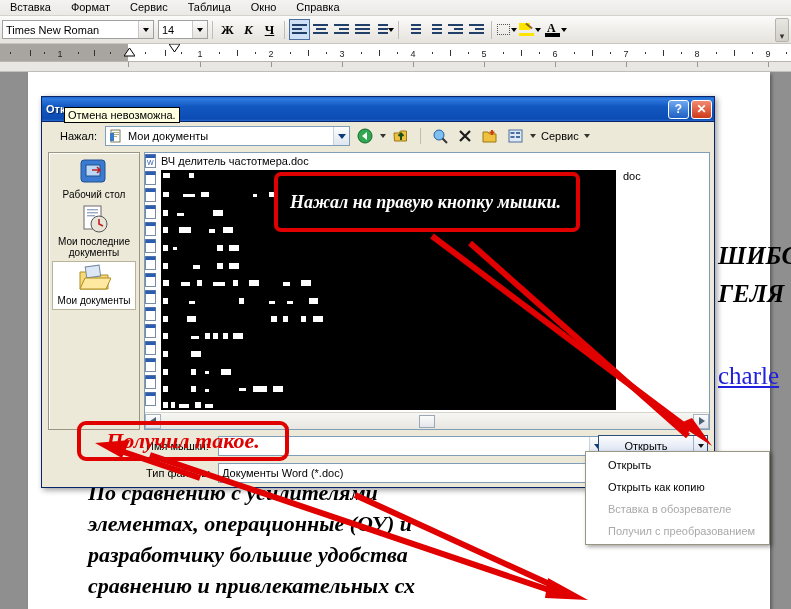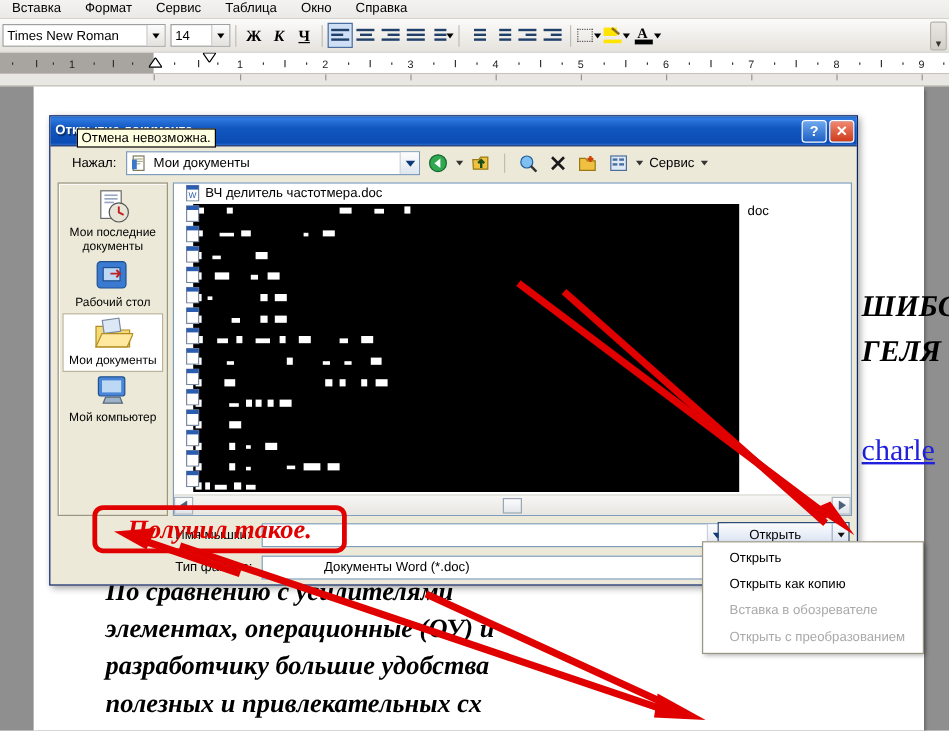--- a/index.html
+++ b/index.html
@@ -148,41 +148,41 @@
     width:84px; display:flex; flex-direction:column; align-items:center; padding:2px 0 3px;
     text-align:center; font-size:10px; color:#000; line-height:11px;
   }
   .place.sel { background:#fff; border:1px solid #b9b39a; }
   .place .picon { width:34px; height:30px; position:relative; margin-bottom:1px; }
 
   .filelist {
     flex:1; background:#fff; border:1px solid #7f9db9; position:relative; overflow:hidden;
   }
   .flist-inner { position:absolute; left:0; top:0; right:0; bottom:17px; overflow:hidden; }
-  .frow { height:16px; display:flex; align-items:center; gap:3px; padding-left:10px; position:relative; }
+  .frow { height:16px; display:flex; align-items:center; gap:3px; padding-left:0; position:relative; }
   .frow .fname { font-size:11px; color:#000; white-space:nowrap; }
   .wicon { width:13px; height:14px; position:relative; flex:0 0 13px; }
 
   .hscroll {
     position:absolute; left:0; right:0; bottom:0; height:17px;
     background:linear-gradient(to bottom,#f6f6f4,#e8e6e0);
     border-top:1px solid #d7d4cc; display:flex; align-items:center; justify-content:space-between;
   }
   .sbtn { width:16px; height:15px; background:linear-gradient(to bottom,#fdfdfd,#dfe3e8); border:1px solid #a8b4c0;
           display:flex;align-items:center;justify-content:center;color:#4a6179;font-size:10px; }
   .sgrip { width:16px;height:13px; background:linear-gradient(to bottom,#fcfcfc,#e3e6ea); border:1px solid #9aa7b5; }
 
   .dlg-fields { position:absolute; left:104px; top:338px; width:460px; }
   .fieldrow { display:flex; align-items:center; height:22px; gap:6px; }
   .fieldrow .fl { width:66px; font-size:11px; }
   .fieldinput {
     flex:1; height:20px; background:#fff; border:1px solid #7f9db9;
     display:flex; align-items:center; padding-left:3px; font-size:11px;
   }
-  .fieldinput .v { flex:1; white-space:nowrap;margin-left:48px; }
+  .fieldinput .v { flex:1; white-space:nowrap; }
 
   .dlg-buttons { position:absolute; right:6px; top:338px; width:110px; }
   .splitbtn {
     height:21px; display:flex; align-items:stretch;
     border:1px solid #2a4d7a; background:linear-gradient(to bottom,#fbfcfe,#d6dff0);
     font-size:11px;
   }
   .splitbtn .main { flex:1; display:flex; align-items:center; justify-content:center; }
   .splitbtn .drop { width:14px; border-left:1px solid #9fb0c8; display:flex;align-items:center;justify-content:center; }
 
@@ -226,21 +226,21 @@
     <span class="mi">Вставка</span>
     <span class="mi">Формат</span>
     <span class="mi">Сервис</span>
     <span class="mi">Таблица</span>
     <span class="mi">Окно</span>
     <span class="mi">Справка</span>
   </div>
 
   <div class="fmtbar">
 
-    <div class="combo" style="width:136px;">
+    <div class="combo" style="width:152px;">
       <span class="cbtxt">Times New Roman</span>
       <span class="cbarrow">
           <i class="cbcaret"></i>
         </span>
     </div>
     <div style="width:4px"></div>
     <div class="combo" style="width:50px;">
       <span class="cbtxt">14</span>
       <span class="cbarrow">
           <i class="cbcaret"></i>
@@ -423,21 +423,21 @@
   <div class="docarea">
     <div class="page">
 
       <span class="doctext doc-right" style="left:690px; top:170px;">ШИБС</span>
       <span class="doctext doc-right" style="left:690px; top:208px;">ГЕЛЯ</span>
       <span class="doc-link" style="position:absolute; left:690px; top:290px;">charle</span>
 
       <span class="doctext doc-body-line" style="left:60px; top:408px;">По сравнению с усилителями</span>
       <span class="doctext doc-body-line" style="left:60px; top:439px;">элементах, операционные (ОУ) и</span>
       <span class="doctext doc-body-line" style="left:60px; top:470px;text-align:center;">разработчику большие удобства</span>
-      <span class="doctext doc-body-line" style="left:60px; top:501px;">полезных и привлекательных сх</span>
+      <span class="doctext doc-body-line" style="left:60px; top:501px;">сравнению и привлекательных сх</span>
     </div>
   </div>
 
   <div class="dialog">
 
     <div class="dlg-title">
       <span class="t">Открытие документа</span>
       <span class="titlebtn tb-help">?</span>
       <span class="titlebtn tb-close">✕</span>
     </div>
@@ -505,60 +505,50 @@
       <span class="smallcaret"></span>
       <span class="lbl">Сервис</span>
       <span class="smallcaret"></span>
     </div>
 
     <div class="dlg-body">
 
       <div class="places">
         <div class="place">
           <span class="picon">
+            <svg width="32" height="28" viewBox="0 0 32 28">
+                <rect x="3" y="2" width="24" height="22" rx="3" fill="#3a7ad0" stroke="#21508f"></rect>
+                <rect x="8" y="7" width="14" height="11" fill="#bcd8f5" stroke="#21508f"></rect>
+                <path d="M14 12 h8 M19 9 l3 3 l-3 3" stroke="#c02020" stroke-width="1.6" fill="none"></path>
+              </svg>
+          </span>
+          <span>Рабочий стол</span>
+        </div>
+        <div class="place">
+          <span class="picon">
             <svg width="34" height="30" viewBox="0 0 34 30">
                 <rect x="7" y="1" width="17" height="23" fill="#fff" stroke="#6a6a6a"></rect>
                 <rect x="10" y="4" width="11" height="1.4" fill="#9aa7c0"></rect>
                 <rect x="10" y="7" width="11" height="1.4" fill="#9aa7c0"></rect>
                 <rect x="10" y="10" width="8" height="1.4" fill="#9aa7c0"></rect>
                 <circle cx="22" cy="19" r="8" fill="#e8e4d8" stroke="#555"></circle>
                 <path d="M22 14 v5 l4 2" stroke="#c02020" stroke-width="1.6" fill="none"></path>
               </svg>
           </span>
           <span>Мои последние документы</span>
         </div>
-        <div class="place">
-          <span class="picon">
-            <svg width="32" height="28" viewBox="0 0 32 28">
-                <rect x="3" y="2" width="24" height="22" rx="3" fill="#3a7ad0" stroke="#21508f"></rect>
-                <rect x="8" y="7" width="14" height="11" fill="#bcd8f5" stroke="#21508f"></rect>
-                <path d="M14 12 h8 M19 9 l3 3 l-3 3" stroke="#c02020" stroke-width="1.6" fill="none"></path>
-              </svg>
-          </span>
-          <span>Рабочий стол</span>
-        </div>
         <div class="place sel">
           <span class="picon">
             <svg width="34" height="28" viewBox="0 0 34 28">
                 <path d="M3 8 h10 l2 3 h16 v14 h-28z" fill="#f6d978" stroke="#b08d20"></path>
                 <rect x="9" y="2" width="14" height="11" fill="#dce8f5" stroke="#7a8aa0" transform="rotate(-8 16 8)"></rect>
                 <path d="M3 25 l5-11 h26 l-5 11z" fill="#ffe9a0" stroke="#b08d20"></path>
               </svg>
           </span>
           <span>Мои документы</span>
-        </div>
-        <div class="place">
-          <span class="picon">
-            <svg width="32" height="28" viewBox="0 0 32 28">
-                <rect x="4" y="2" width="22" height="16" rx="2" fill="#4a86d8" stroke="#21508f"></rect>
-                <rect x="7" y="5" width="16" height="10" fill="#bcd8f5"></rect>
-                <path d="M10 19 h12 l2 5 h-16z" fill="#9fb3c8" stroke="#55687a"></path>
-              </svg>
-          </span>
-          <span>Мой компьютер</span>
         </div>
       </div>
 
       <div class="filelist">
         <div class="flist-inner">
           <div class="frow" style="top:0">
             <span class="wicon">
               <svg width="13" height="14" viewBox="0 0 13 14">
                   <rect x="0.5" y="0.5" width="10" height="13" fill="#fff" stroke="#7a8aa0"></rect>
                   <rect x="0.5" y="0.5" width="10" height="3.5" fill="#2a5db0"></rect>
@@ -775,35 +765,38 @@
           <i style="width:0;height:0;border-left:3px solid transparent;border-right:3px solid transparent;border-top:4px solid #111"></i>
         </span>
       </div>
     </div>
   </div>
 
   <div class="ctxmenu">
     <div class="ctxitem">Открыть</div>
     <div class="ctxitem">Открыть как копию</div>
     <div class="ctxitem disabled">Вставка в обозревателе</div>
-    <div class="ctxitem disabled">Открыть с преобразованием</div>
+    <div class="ctxitem disabled">Получил с преобразованием</div>
   </div>
 
   <svg class="arrows">
 
     <path d="M432 236 L690 430" stroke="#e00000" stroke-width="6" fill="none"></path>
     <polygon points="712,446 678,424 692,418" fill="#e00000"></polygon>
     <path d="M470 243 L688 436" stroke="#e00000" stroke-width="6" fill="none"></path>
 
     <path d="M200 478 L118 450" stroke="#e00000" stroke-width="6" fill="none"></path>
     <polygon points="95,443 130,440 122,458" fill="#e00000"></polygon>
 
     <path d="M150 455 L555 592" stroke="#e00000" stroke-width="6" fill="none"></path>
     <polygon points="588,600 548,578 545,598" fill="#e00000"></polygon>
     <path d="M355 495 L556 587" stroke="#e00000" stroke-width="6" fill="none"></path>
   </svg>
 
+  <div class="annot-box-black">
+    <span>Нажал на правую кнопку мышки.</span>
+  </div>
 
   <div class="annot-box-red">
     <span>Получил такое.</span>
   </div>
 
 </div>
 
 </body></html>

